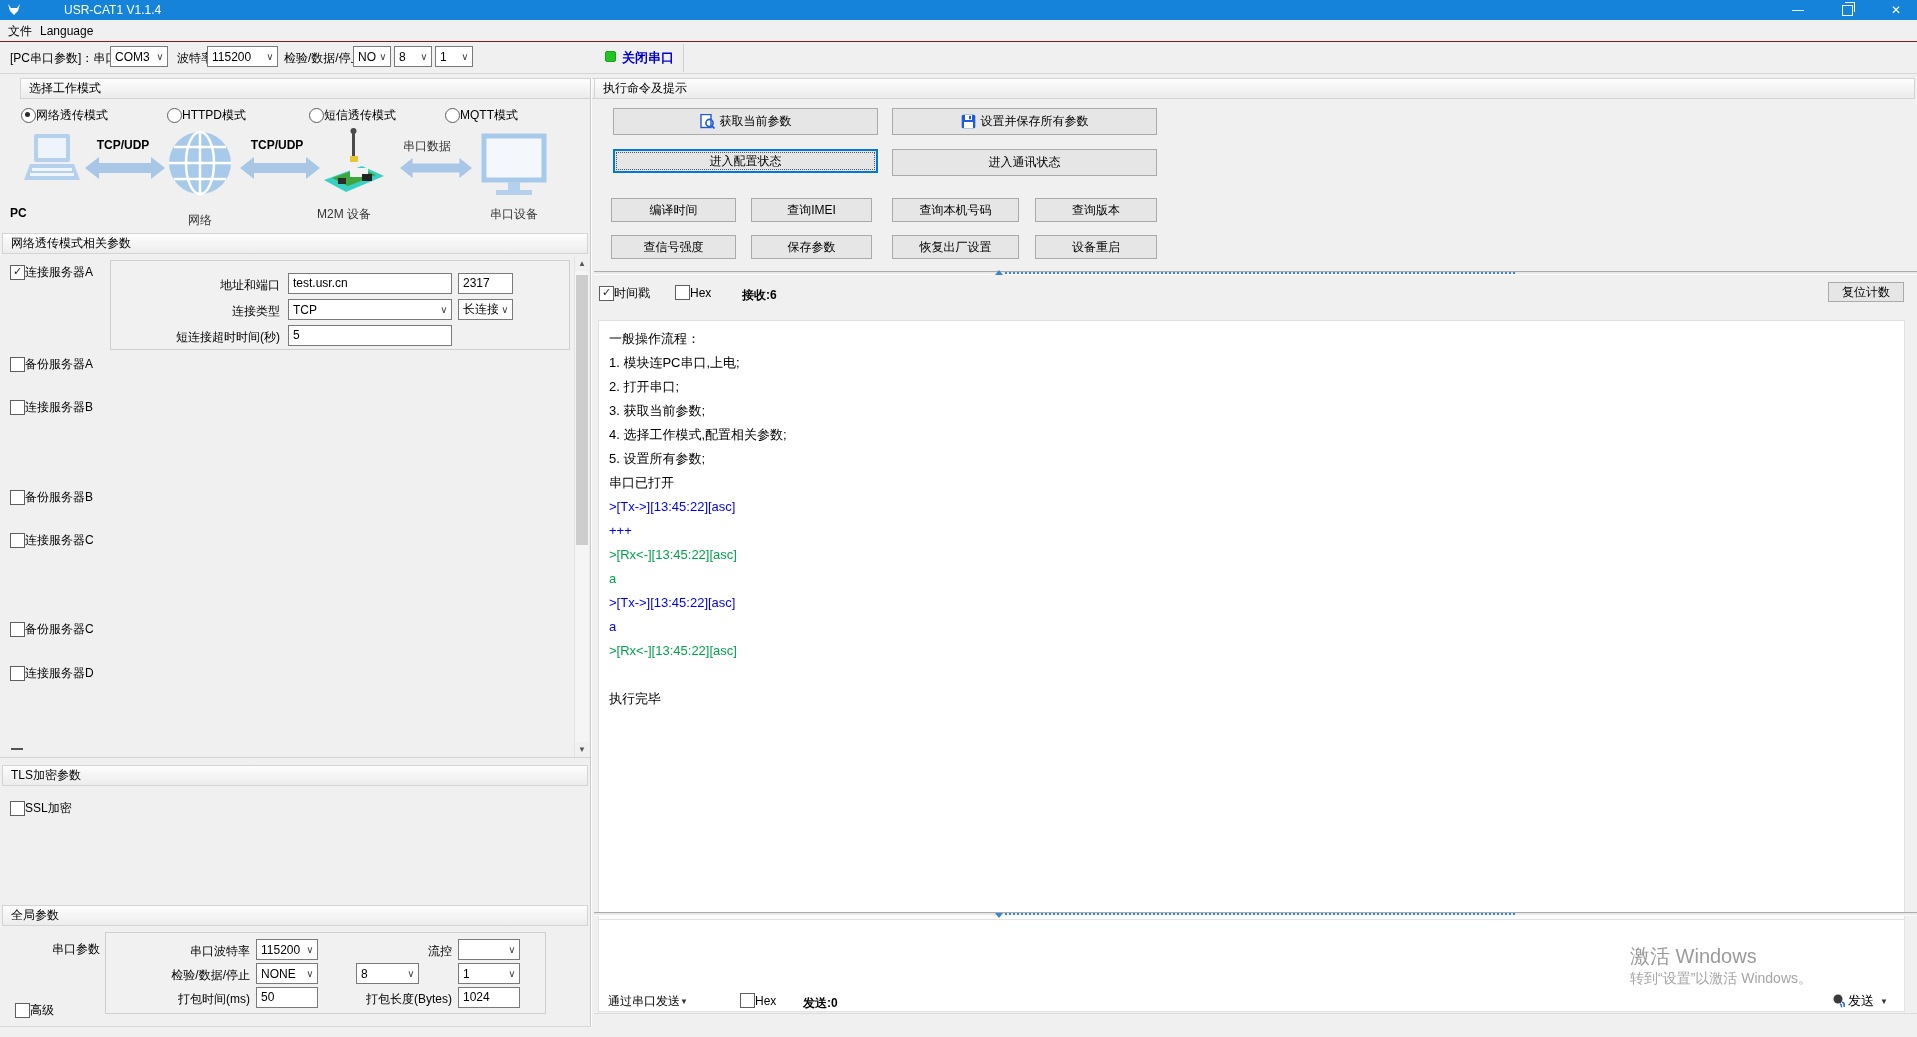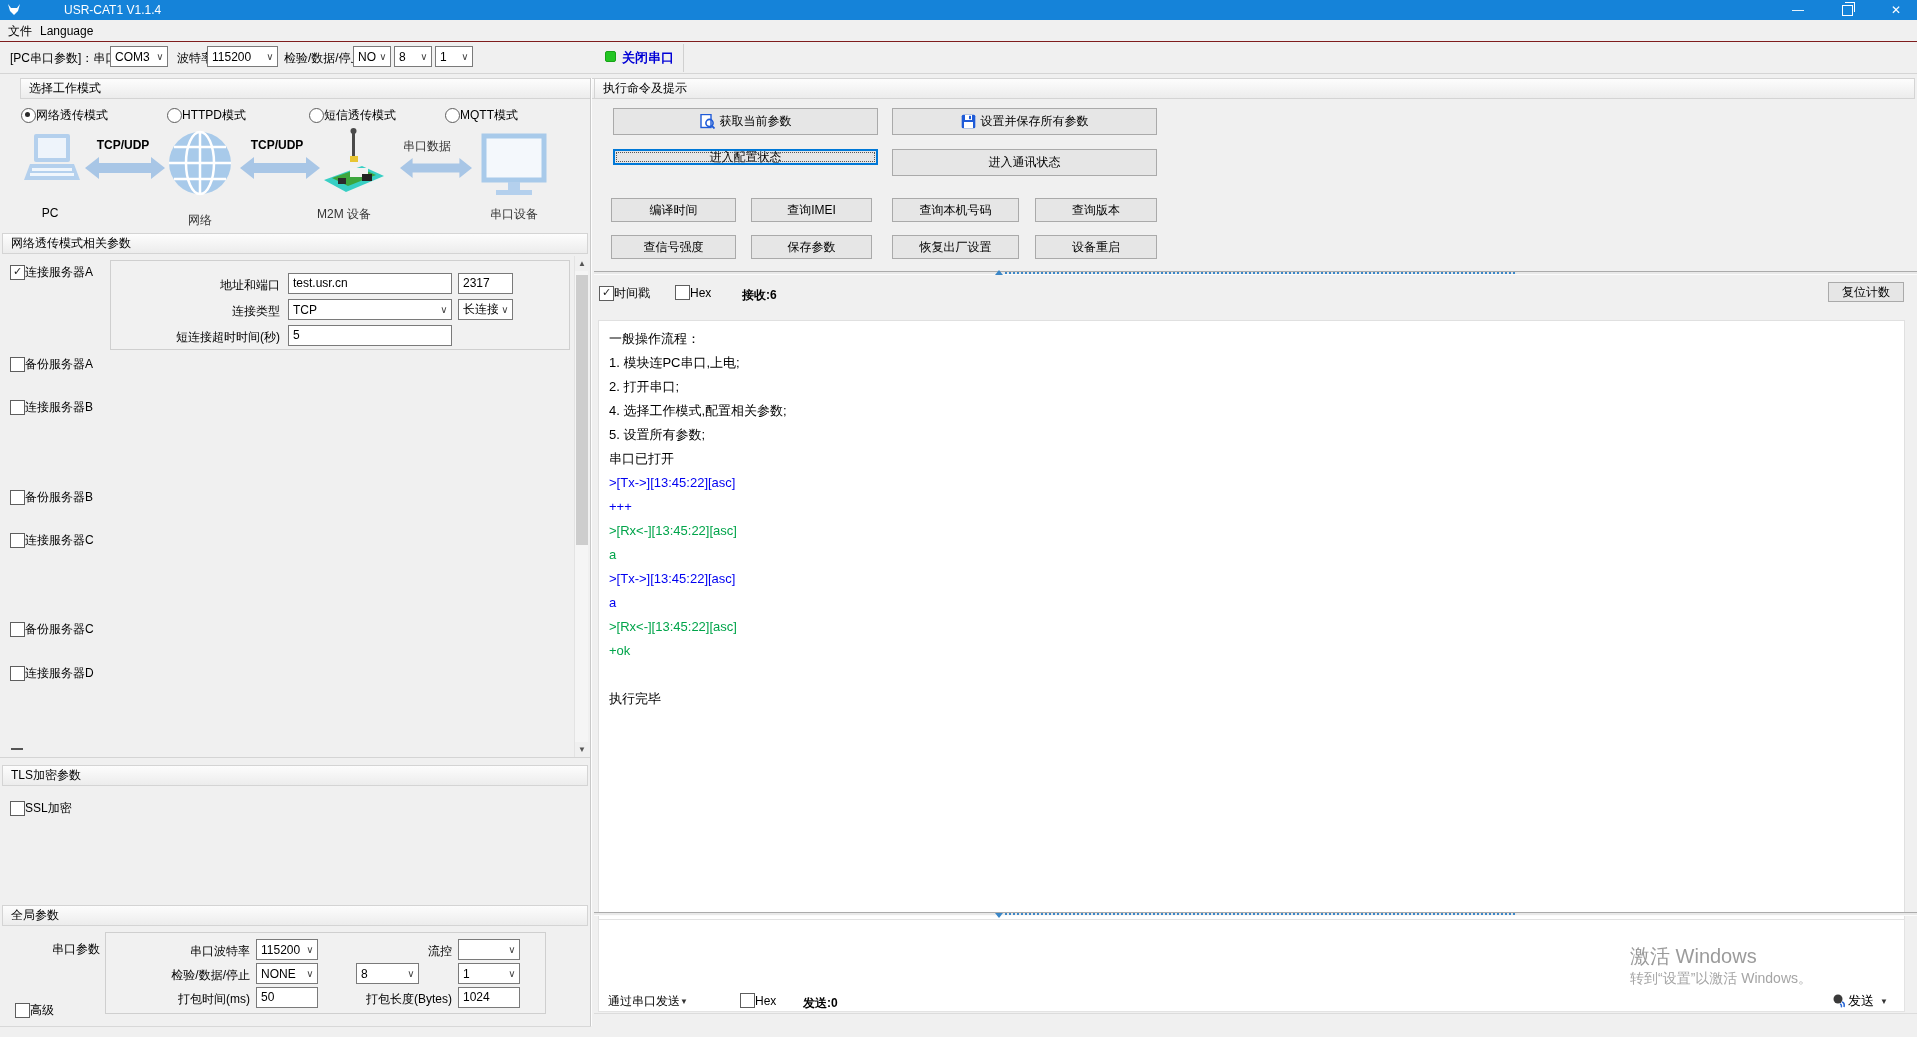--- a/index.html
+++ b/index.html
@@ -162,21 +162,21 @@
 </svg>
 <svg class="abs" style="left:240px;top:157px" width="80" height="22" viewBox="0 0 80 22">
   <polygon points="0,11 14,0 14,6 66,6 66,0 80,11 66,22 66,16 14,16 14,22" fill="#a8c6e6"></polygon>
 </svg>
 <svg class="abs" style="left:400px;top:157px" width="72" height="22" viewBox="0 0 80 22">
   <polygon points="0,11 14,0 14,6 66,6 66,0 80,11 66,22 66,16 14,16 14,22" fill="#a8c6e6"></polygon>
 </svg>
 <div class="abs" style="left:83px;top:138px;width:80px;text-align:center;font-weight:bold">TCP/UDP</div>
 <div class="abs" style="left:237px;top:138px;width:80px;text-align:center;font-weight:bold">TCP/UDP</div>
 <div class="abs" style="left:387px;top:138px;width:80px;text-align:center;color:#333">串口数据</div>
-<div class="abs" style="left:10px;top:206px;width:80px;text-align:center;font-weight:normal">PC</div>
+<div class="abs" style="left:10px;top:206px;width:80px;font-weight:bold">PC</div>
 <div class="abs" style="left:160px;top:212px;width:80px;text-align:center;color:#333">网络</div>
 <div class="abs" style="left:304px;top:206px;width:80px;text-align:center;color:#333">M2M 设备</div>
 <div class="abs" style="left:474px;top:206px;width:80px;text-align:center;color:#333">串口设备</div>
 
 <div class="abs sect-hdr" style="left:2px;top:233px;width:586px">网络透传模式相关参数</div>
 
 <div class="abs cb-row" style="left:10px;top:264px">
   <span class="cbx">✓</span>
   <span>连接服务器A</span>
 </div>
@@ -287,21 +287,21 @@
 </div>
 <div class="abs btn" style="left:892px;top:108px;width:265px;height:27px">
   <svg width="15" height="15" viewBox="0 0 15 15">
     <rect x="0.7" y="0.7" width="13.6" height="13.6" rx="1.5" fill="#1f5bd8"></rect>
     <rect x="4" y="1" width="7" height="5" fill="#fff"></rect>
     <rect x="8" y="1.8" width="2" height="3.4" fill="#1f5bd8"></rect>
     <rect x="3" y="8" width="9" height="6" fill="#fff"></rect>
   </svg>
   <span>设置并保存所有参数</span>
 </div>
-<div class="abs btn btn-focus" style="left:613px;top:149px;width:265px;height:16px">
+<div class="abs btn btn-focus" style="left:613px;top:149px;width:265px;height:24px">
   <span>进入配置状态</span>
 </div>
 <div class="abs btn" style="left:892px;top:149px;width:265px;height:27px">
   <span>进入通讯状态</span>
 </div>
 
 <div class="abs btn" style="left:611px;top:198px;width:125px;height:24px">
     <span>编译时间</span>
   </div>
 <div class="abs btn" style="left:751px;top:198px;width:121px;height:24px">
@@ -340,31 +340,31 @@
 </div>
 <div class="abs" style="left:742px;top:287px;font-weight:bold">接收:6</div>
 <div class="abs btn" style="left:1828px;top:282px;width:76px;height:20px">
     <span>复位计数</span>
   </div>
 
 <div class="abs logbox" style="left:598px;top:320px;width:1307px;height:602px">
   <div class="log-line" data-color="black">一般操作流程：</div>
   <div class="log-line" data-color="black">1. 模块连PC串口,上电;</div>
   <div class="log-line" data-color="black">2. 打开串口;</div>
+  <div class="log-line" data-color="black">3. 获取当前参数;</div>
   <div class="log-line" data-color="black">4. 选择工作模式,配置相关参数;</div>
   <div class="log-line" data-color="black">5. 设置所有参数;</div>
   <div class="log-line" data-color="black">串口已打开</div>
   <div class="log-line" data-color="blue">&gt;[Tx-&gt;][13:45:22][asc]</div>
   <div class="log-line" data-color="blue">+++</div>
   <div class="log-line" data-color="green">&gt;[Rx&lt;-][13:45:22][asc]</div>
   <div class="log-line" data-color="green">a</div>
   <div class="log-line" data-color="blue">&gt;[Tx-&gt;][13:45:22][asc]</div>
   <div class="log-line" data-color="blue">a</div>
   <div class="log-line" data-color="green">&gt;[Rx&lt;-][13:45:22][asc]</div>
-  <div class="log-line" data-color="green">+ok</div>
   <div class="log-line" data-color="black"></div>
   <div class="log-line" data-color="black">执行完毕</div>
 </div>
 
 <div class="abs split" style="left:594px;top:912px;width:1323px"></div>
 <div class="abs split-dots" style="left:1005px;top:913px;width:510px"></div>
 <div class="abs tri-down" style="left:995px;top:913px"></div>
 
 <div class="abs" style="left:598px;top:919px;width:1307px;height:93px;background:#fff;border:1px solid #e3e3e3"></div>
 <div class="abs cb-row" style="left:608px;top:993px">

